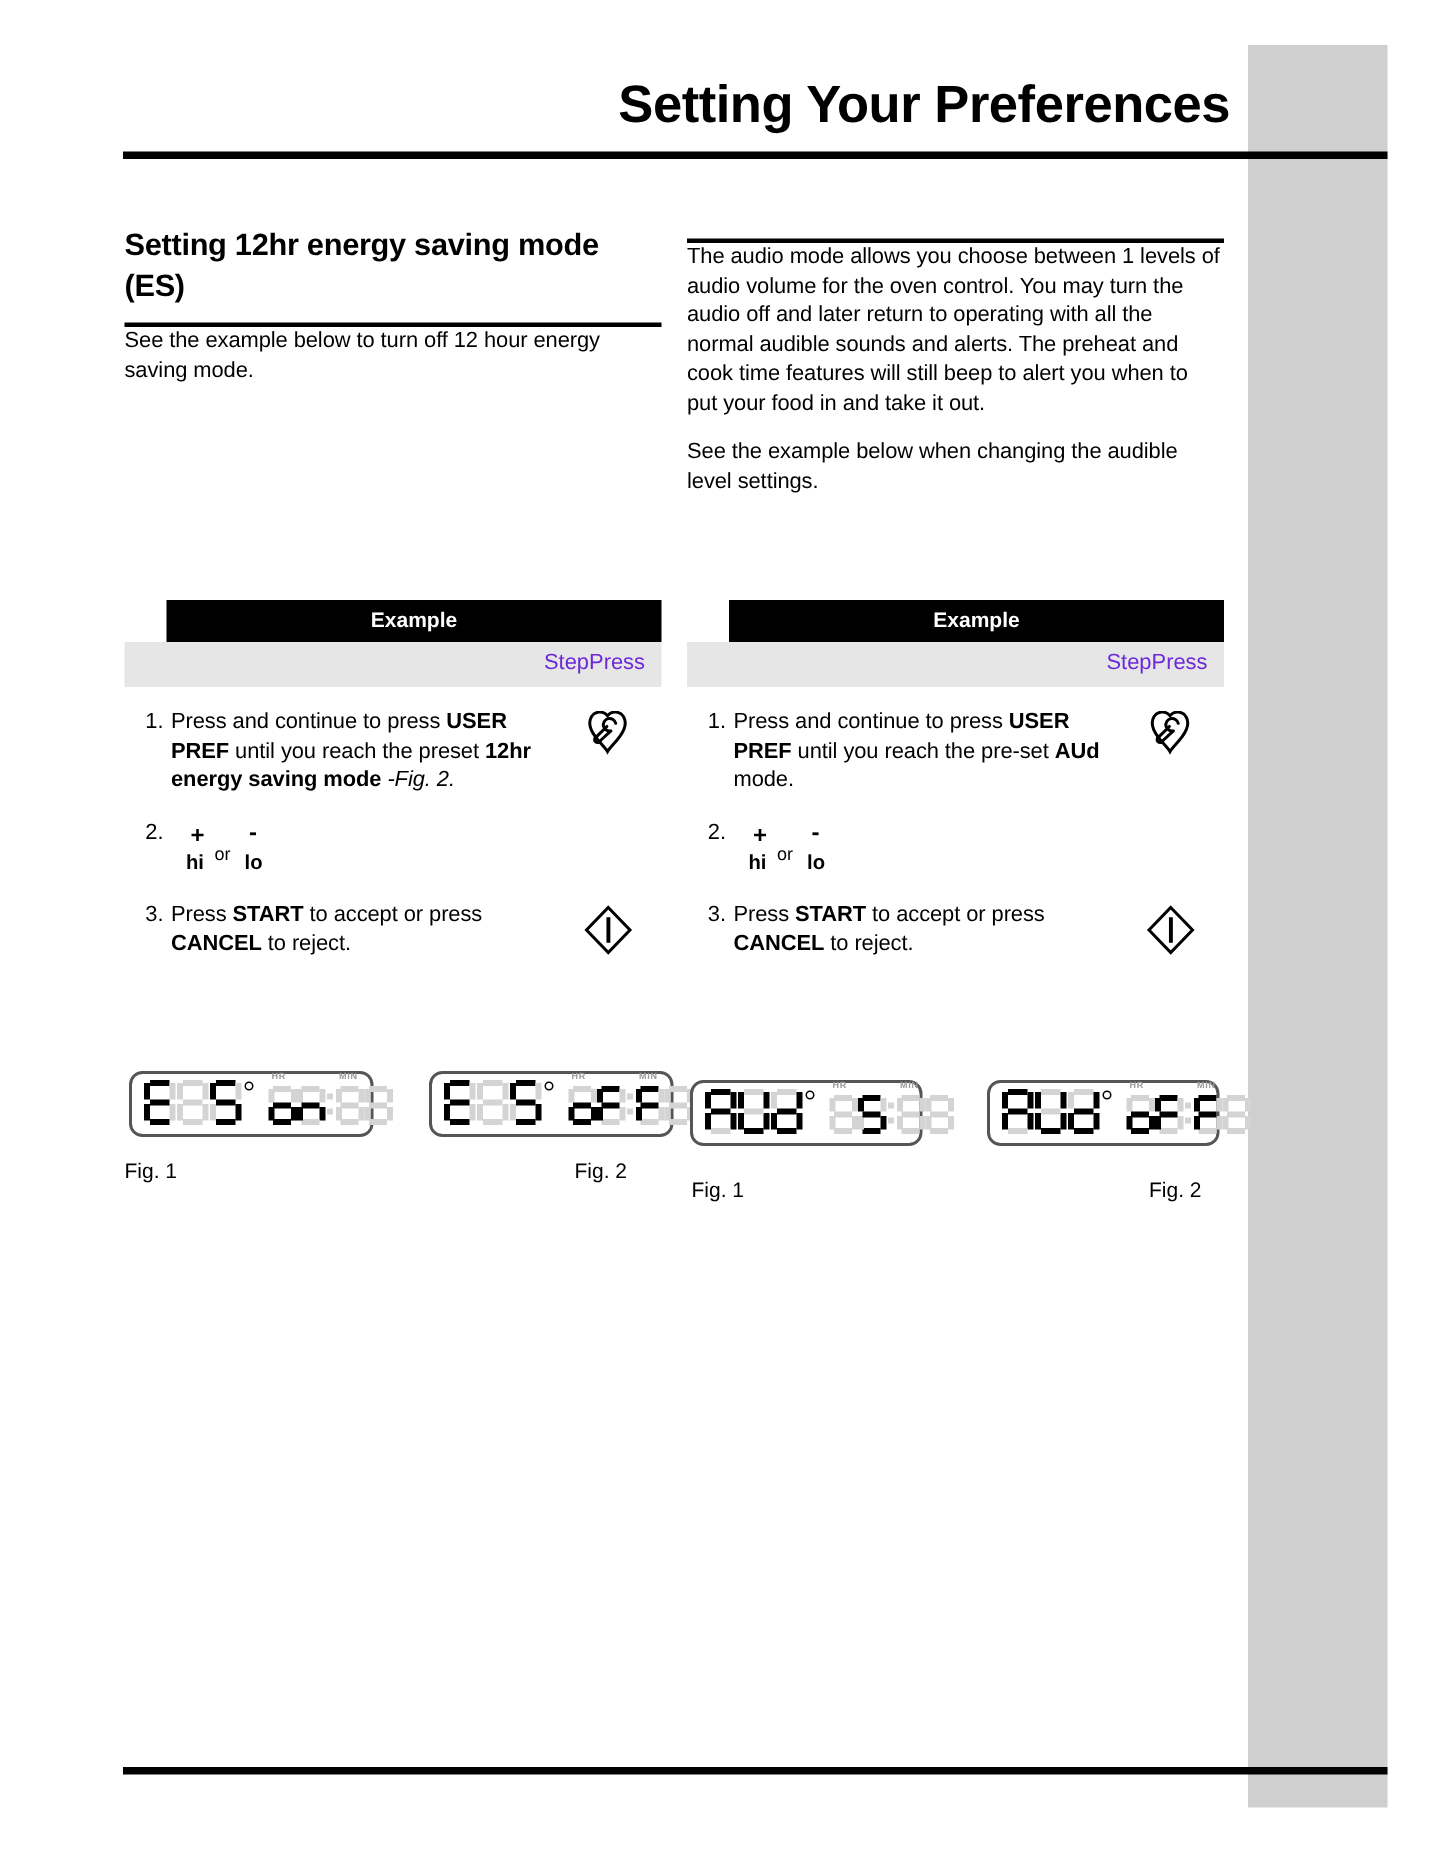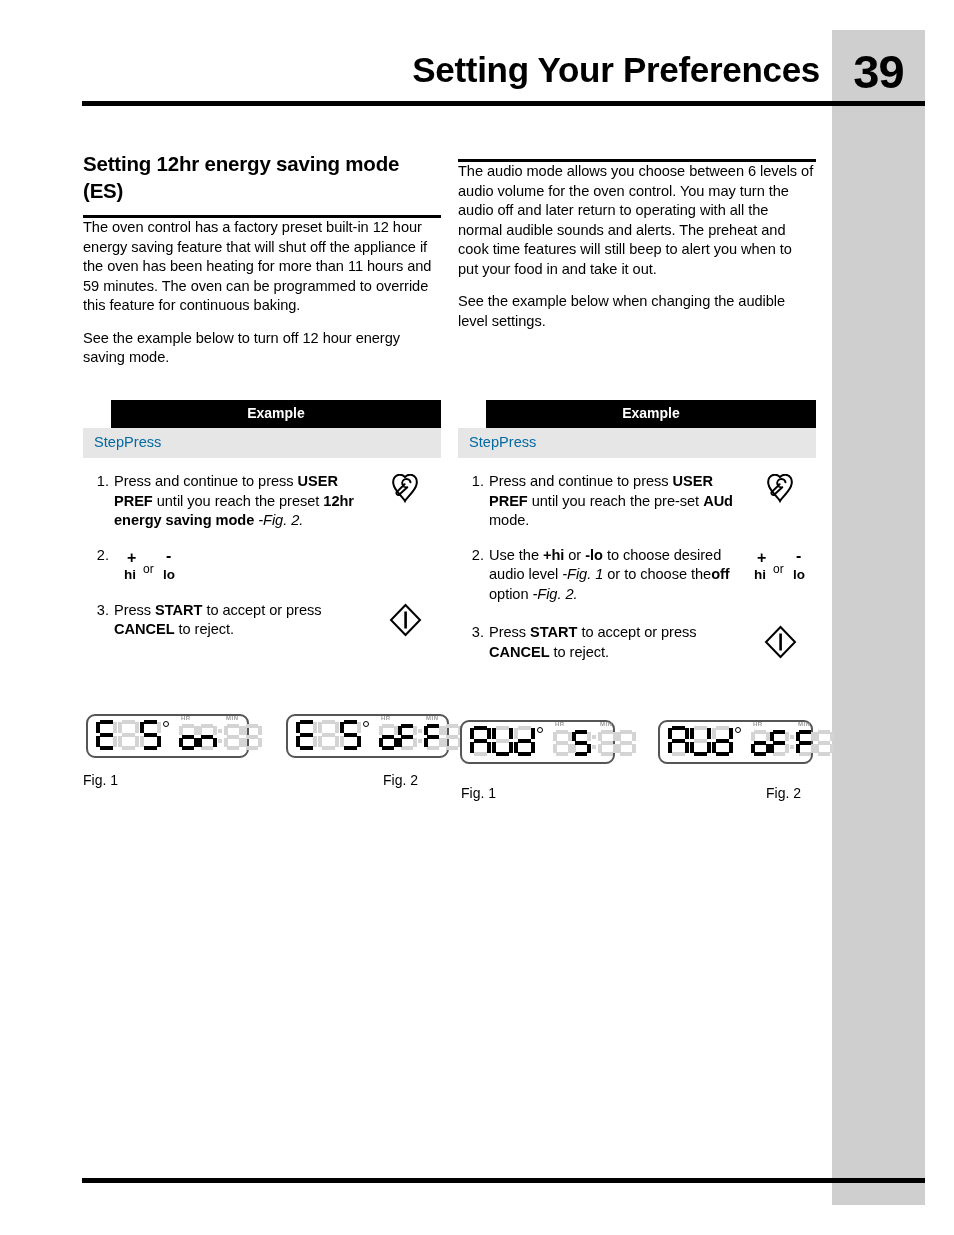--- a/index.html
+++ b/index.html
@@ -114,24 +114,24 @@
     color: #ffffff;
     font-size: 14px;
     font-weight: bold;
     text-align: center;
     padding: 5px 0 6px 0;
     line-height: 17px;
     margin-left: 28px;
   }
   .tbl-subhead {
     background: #e6e6e6;
-    color: #0369a1;
+    color: #6d28d9;
     font-size: 14.6px;
     display: flex;
-    justify-content: flex-start;
+    justify-content: flex-end;
     padding: 5px 11px 7px 11px;
     line-height: 18px;
   }
 
   .steps { padding-top: 14px; }
   .step-row {
     display: flex;
     align-items: flex-start;
     margin-bottom: 4px;
   }
@@ -253,30 +253,28 @@
     font-size: 14px;
     line-height: 18px;
   }
 </style>
 </head>
 <body>
 
 <div id="page">
 
   <div class="side-band"></div>
-  <div class="page-number">39</div>
 
   <div class="doc-title">Setting Your Preferences</div>
   <div class="rule-top"></div>
   <div class="rule-bottom"></div>
 
   <div class="col col-left">
     <h2 class="section-title">Setting 12hr energy saving mode (ES)</h2>
     <div class="title-rule left-rule"></div>
-    <p class="body intro-gap-left">The oven control has a factory preset built-in 12 hour energy saving feature that will shut off the appliance if the oven has been heating  for more than 11 hours and 59 minutes. The oven can be programmed to override this feature for continuous baking.</p>
     <p class="body">See the example below to turn off 12 hour energy saving mode.</p>
   </div>
 
   <div class="table table-left">
     <div class="tbl-head">Example</div>
     <div class="tbl-subhead">
       <span>Step</span>
       <span>Press</span>
     </div>
 
@@ -465,21 +463,21 @@
       <span class="seg s-d off"></span>
         <span class="seg s-e off"></span>
         <span class="seg s-f off"></span>
         <span class="seg s-g off"></span>
     </div>
   </div>
   <div class="fig-label" style="left:383px; top:771px;">Fig. 2</div>
 
   <div class="col col-right">
     <div class="title-rule"></div>
-    <p class="body intro-gap-right">The audio mode allows you choose between 6 levels of audio volume for the oven control. You may turn the audio off and later return to operating with all the normal audible sounds and alerts. The preheat and cook time features will still beep to alert you when to put your food in and take it out.</p>
+    <p class="body intro-gap-right">The audio mode allows you choose between 1 levels of audio volume for the oven control. You may turn the audio off and later return to operating with all the normal audible sounds and alerts. The preheat and cook time features will still beep to alert you when to put your food in and take it out.</p>
     <p class="body">See the example below when changing the audible level settings.</p>
   </div>
 
   <div class="table table-right">
     <div class="tbl-head">Example</div>
     <div class="tbl-subhead">
       <span>Step</span>
       <span>Press</span>
     </div>
 
@@ -491,21 +489,20 @@
         <div class="step-icon">
           <svg class="icon-userpref" viewBox="0 0 34 30">
             <path d="M17 3.2 C14 -0.6 8.5 0.2 6.3 3.8 C4 7.6 5.6 12.6 9 17.2 C12 21.3 16 25 17 27 C18 25 22 21.3 25 17.2 C28.4 12.6 30 7.6 27.7 3.8 C25.5 0.2 20 -0.6 17 3.2 Z" fill="none" stroke="#000" stroke-width="2"></path>
             <path d="M22.5 8.2 a4.2 4.2 0 1 0 -3.2 5.1 L12.5 19.5 a2.1 2.1 0 1 1 -2.6 -2.6 L16.6 10.3" fill="none" stroke="#000" stroke-width="2" stroke-linecap="round" stroke-linejoin="round"></path>
           </svg>
         </div>
       </div>
 
       <div class="step-row step-gap-1">
         <div class="step-num">2.</div>
-        <div class="step-text">Use the <b>+hi</b> or <b>-lo</b> to choose desired audio level <i>-Fig. 1</i> or to choose the<b>off</b> option <i>-Fig. 2.</i></div>
         <div class="step-icon">
           <div class="icon-hilo">
             <span class="plus">+</span>
             <span class="minus">-</span>
             <span class="hi">hi</span>
             <span class="or">or</span>
             <span class="lo">lo</span>
           </div>
         </div>
       </div>

